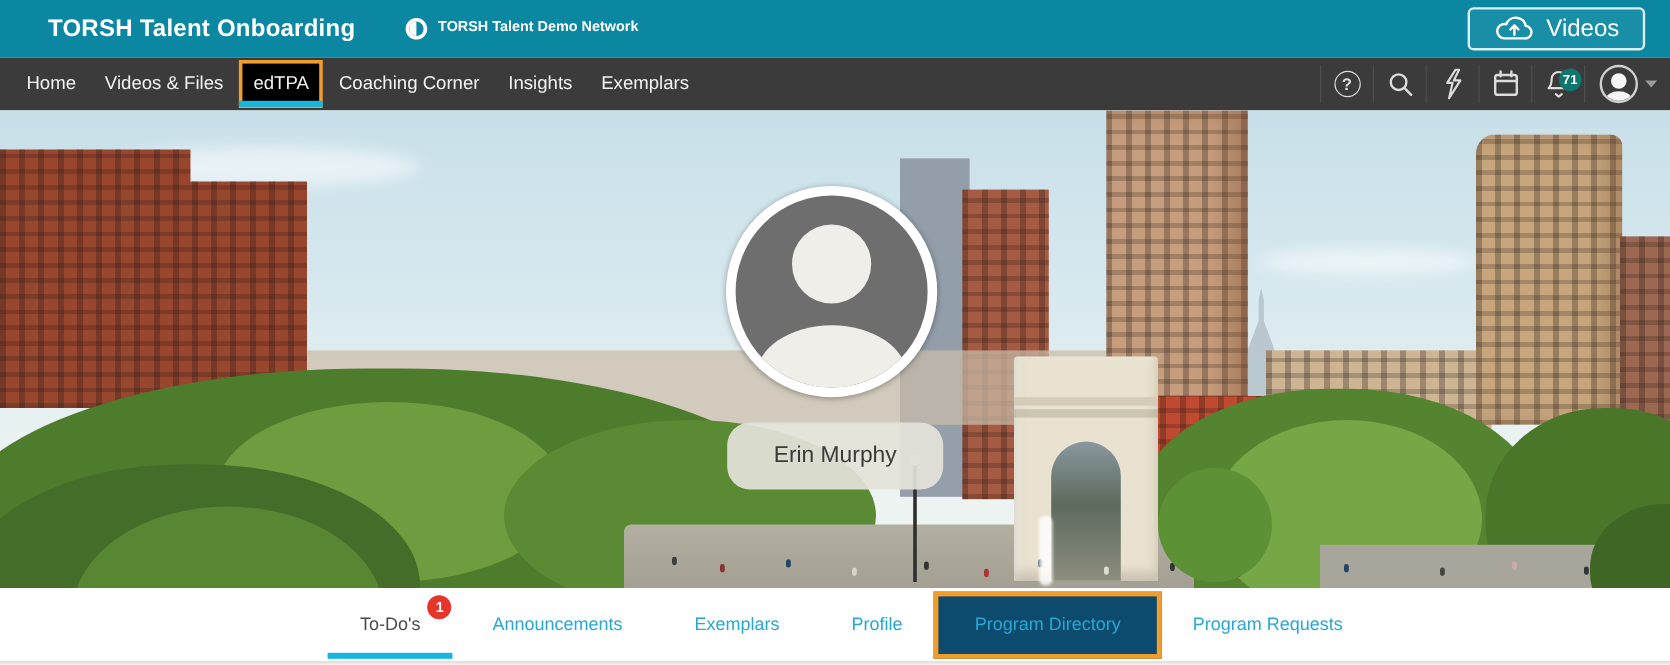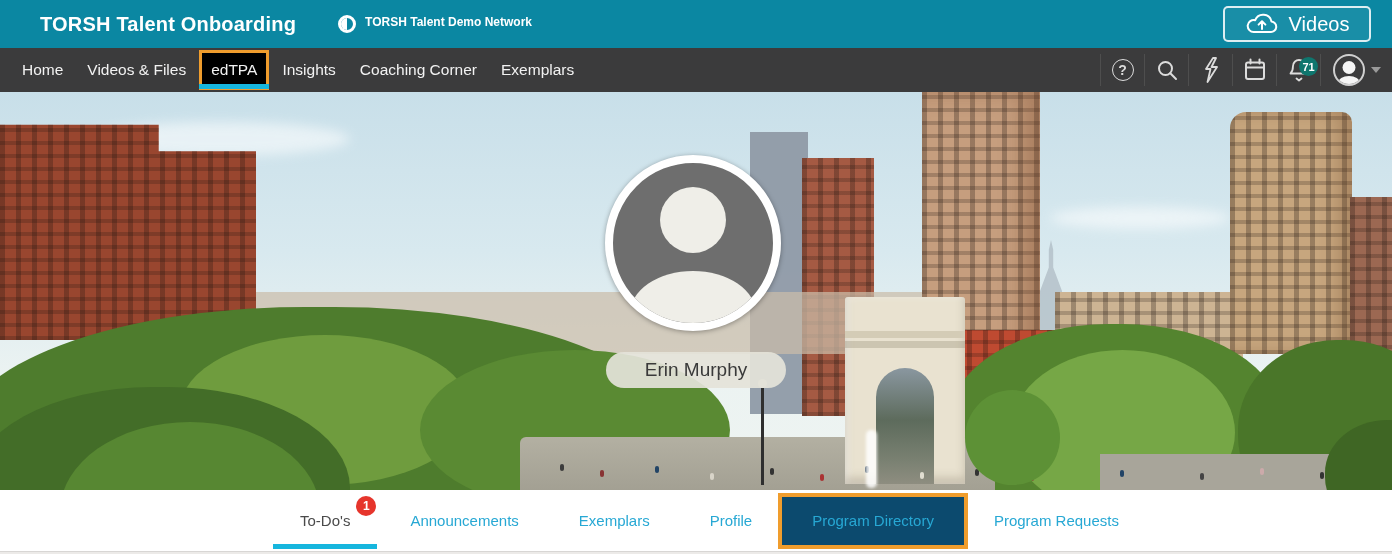--- a/index.html
+++ b/index.html
@@ -88,21 +88,21 @@
       box-shadow:inset 0 -6px 10px rgba(90,80,60,.25), inset 4px 0 6px rgba(255,255,255,.5); }
   .arch::before { content:""; position:absolute; left:0; right:0; top:34px; height:7px; background:#d4ccb6; box-shadow:0 10px 0 rgba(120,110,85,.25); }
   .arch-open { left:31px; bottom:0; width:58px; height:116px; border-radius:29px 29px 0 0;
       background:linear-gradient(180deg,#8a97a0 0%,#5d6b5c 45%,#7a8172 80%,#8e8d80 100%); }
   .fountain { left:866px; top:338px; width:11px; height:58px; background:#fff; opacity:.85; filter:blur(1.5px); border-radius:5px; }
 
   .avatar-wrap { left:605px; top:63px; width:176px; height:176px; border-radius:50%; background:#6e6e6e;
       border:8px solid #fff; box-shadow:0 1px 5px rgba(0,0,0,.35); overflow:hidden; cursor:pointer; }
   .avatar-wrap .head { left:50%; top:24px; transform:translateX(-50%); width:66px; height:66px; border-radius:50%; background:#efeee8; position:absolute; }
   .avatar-wrap .body { left:50%; bottom:-34px; transform:translateX(-50%); width:126px; height:86px; border-radius:50% 50% 0 0; background:#efeee8; position:absolute; }
-  .name-pill { left:606px; top:260px; width:180px; height:36px; background:rgba(228,227,217,.92); border-radius:19px;
+  .name-pill { left:606px; top:260px; width:180px; height:56px; background:rgba(228,227,217,.92); border-radius:19px;
       display:flex; align-items:center; justify-content:center; font-size:19px; color:#3a3a3a; }
 
   
   .tabbar { height:61px; background:#fff; display:flex; align-items:center; gap:60px; padding-left:300px; position:relative; flex:0 0 auto; }
   .tab { font-size:15px; color:#27a8d4; position:relative; cursor:pointer; white-space:nowrap; }
   .tab.active { color:#4a4a4a; }
   .tab.active::after { content:""; position:absolute; left:-27px; right:-27px; bottom:-20px; height:5px; background:#16b6de; }
   .tab-badge { position:absolute; top:-16px; right:-26px; width:20px; height:20px; background:#e6352c; border-radius:50%;
       color:#fff; font-size:12px; font-weight:700; display:flex; align-items:center; justify-content:center; }
   .pd-box { border:4px solid #f09d2d; height:56px; padding:0 30px; margin:0 -34px; display:flex; align-items:center; background:#0c4a6e; }
@@ -137,24 +137,24 @@
         </div>
       <div class="nav-item">
           <span>Videos &amp; Files</span>
         </div>
       <div class="nav-item edtpa">
         <span class="edtpa-box">
           <span>edTPA</span>
         </span>
       </div>
       <div class="nav-item">
+          <span>Coaching Corner</span>
+        </div>
+      <div class="nav-item">
           <span>Insights</span>
-        </div>
-      <div class="nav-item">
-          <span>Coaching Corner</span>
         </div>
       <div class="nav-item">
           <span>Exemplars</span>
         </div>
     </div>
     <div class="nav-right">
       <div class="icon-cell">
         <span class="help-ring">?</span>
       </div>
       <div class="icon-cell">

